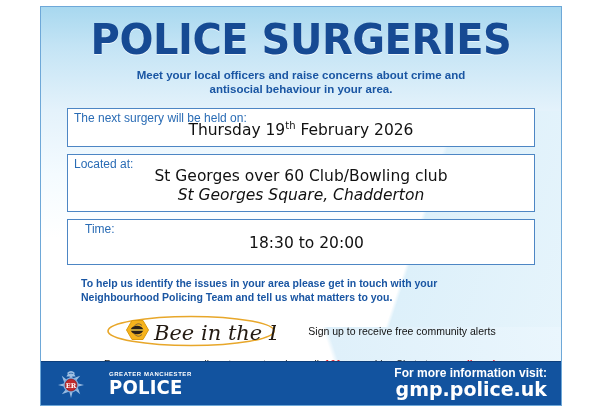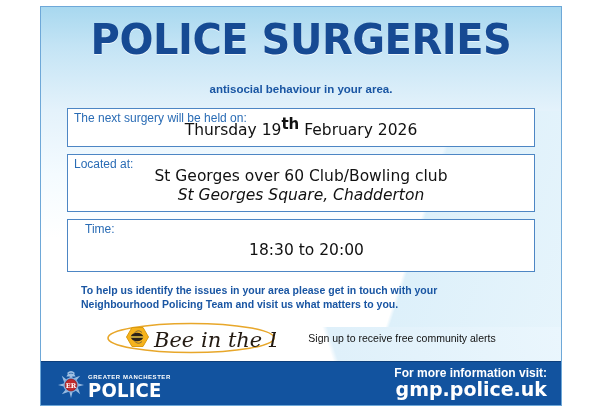--- a/index.html
+++ b/index.html
@@ -102,28 +102,27 @@
   }
   .box-value {
     text-align: center;
     font-size: 15.5px;
     line-height: 19px;
     color: #111111;
     font-family: "DejaVu Sans", sans-serif;
     margin-top: -2px;
   }
   .box-value sup {
-    font-size: 15px;
+    font-size: 10px;
     vertical-align: super;
     line-height: 0;
-    font-weight: bold;
   }
   .box-value .line2 { display: block; font-style: italic; }
   .box-time { padding-bottom: 11px; padding-left: 17px; }
-  .box-time .box-value { margin-top: 7px; }
+  .box-time .box-value { margin-top: 0px; }
 
   
   .mid-msg {
     position: relative;
     z-index: 2;
     margin: 12px 40px 0 40px;
     font-size: 10.5px;
     line-height: 13.5px;
     font-weight: bold;
     color: #1a56a3;
@@ -177,22 +176,22 @@
     z-index: 3;
     display: flex;
     align-items: center;
     justify-content: space-between;
     padding: 0 14px 0 14px;
     box-sizing: border-box;
     border-top: 1px solid #0d3f7c;
   }
   .footer-left {
     display: flex;
-    align-items: flex-end;
-    gap: 1px;
+    align-items: center;
+    gap: 22px;
   }
   .gmp-wordmark {
     line-height: 1;
     color: #ffffff;
   }
   .gmp-wordmark .small {
     font-size: 6px;
     font-weight: bold;
     letter-spacing: 0.55px;
     display: block;
@@ -229,21 +228,21 @@
 <body>
 
 <div id="poster">
 
   <div class="diag-wedge"></div>
   <div class="diag-wedge2"></div>
 
   <div class="title">POLICE SURGERIES</div>
 
   <div class="subtitle">
-    <br>
+    <span>Meet your local officers and raise concerns about crime and</span><br>
     <span>antisocial behaviour in your area.</span>
   </div>
 
   <div class="boxes">
 
     <div class="infobox">
       <div class="box-label">The next surgery will be held on:</div>
       <div class="box-value"><span>Thursday 19</span><sup>th</sup><span> February 2026</span></div>
     </div>
 
@@ -257,21 +256,21 @@
 
     <div class="infobox box-time">
       <div class="box-label">Time:</div>
       <div class="box-value">18:30 to 20:00</div>
     </div>
 
   </div>
 
   <div class="mid-msg">
     <span>To help us identify the issues in your area please get in touch with your</span><br>
-    <span>Neighbourhood Policing Team and visit us what matters to you.</span>
+    <span>Neighbourhood Policing Team and tell us what matters to you.</span>
   </div>
 
   <div class="bee-row">
 
     <div class="bee-logo">
       <svg width="170" height="34" viewBox="0 0 170 34">
         <ellipse cx="85" cy="17" rx="83" ry="14.5" fill="none" stroke="#e8a72a" stroke-width="1.6"></ellipse>
         <polygon points="26,6.5 37,6.5 42.5,16 37,25.5 26,25.5 20.5,16" fill="#f6b31c" stroke="#d99a10" stroke-width="1"></polygon>
         <ellipse cx="31" cy="16" rx="6.2" ry="4.2" fill="#2b2118"></ellipse>
         <path d="M25 16 h12" stroke="#f6d24a" stroke-width="1.4"></path>

